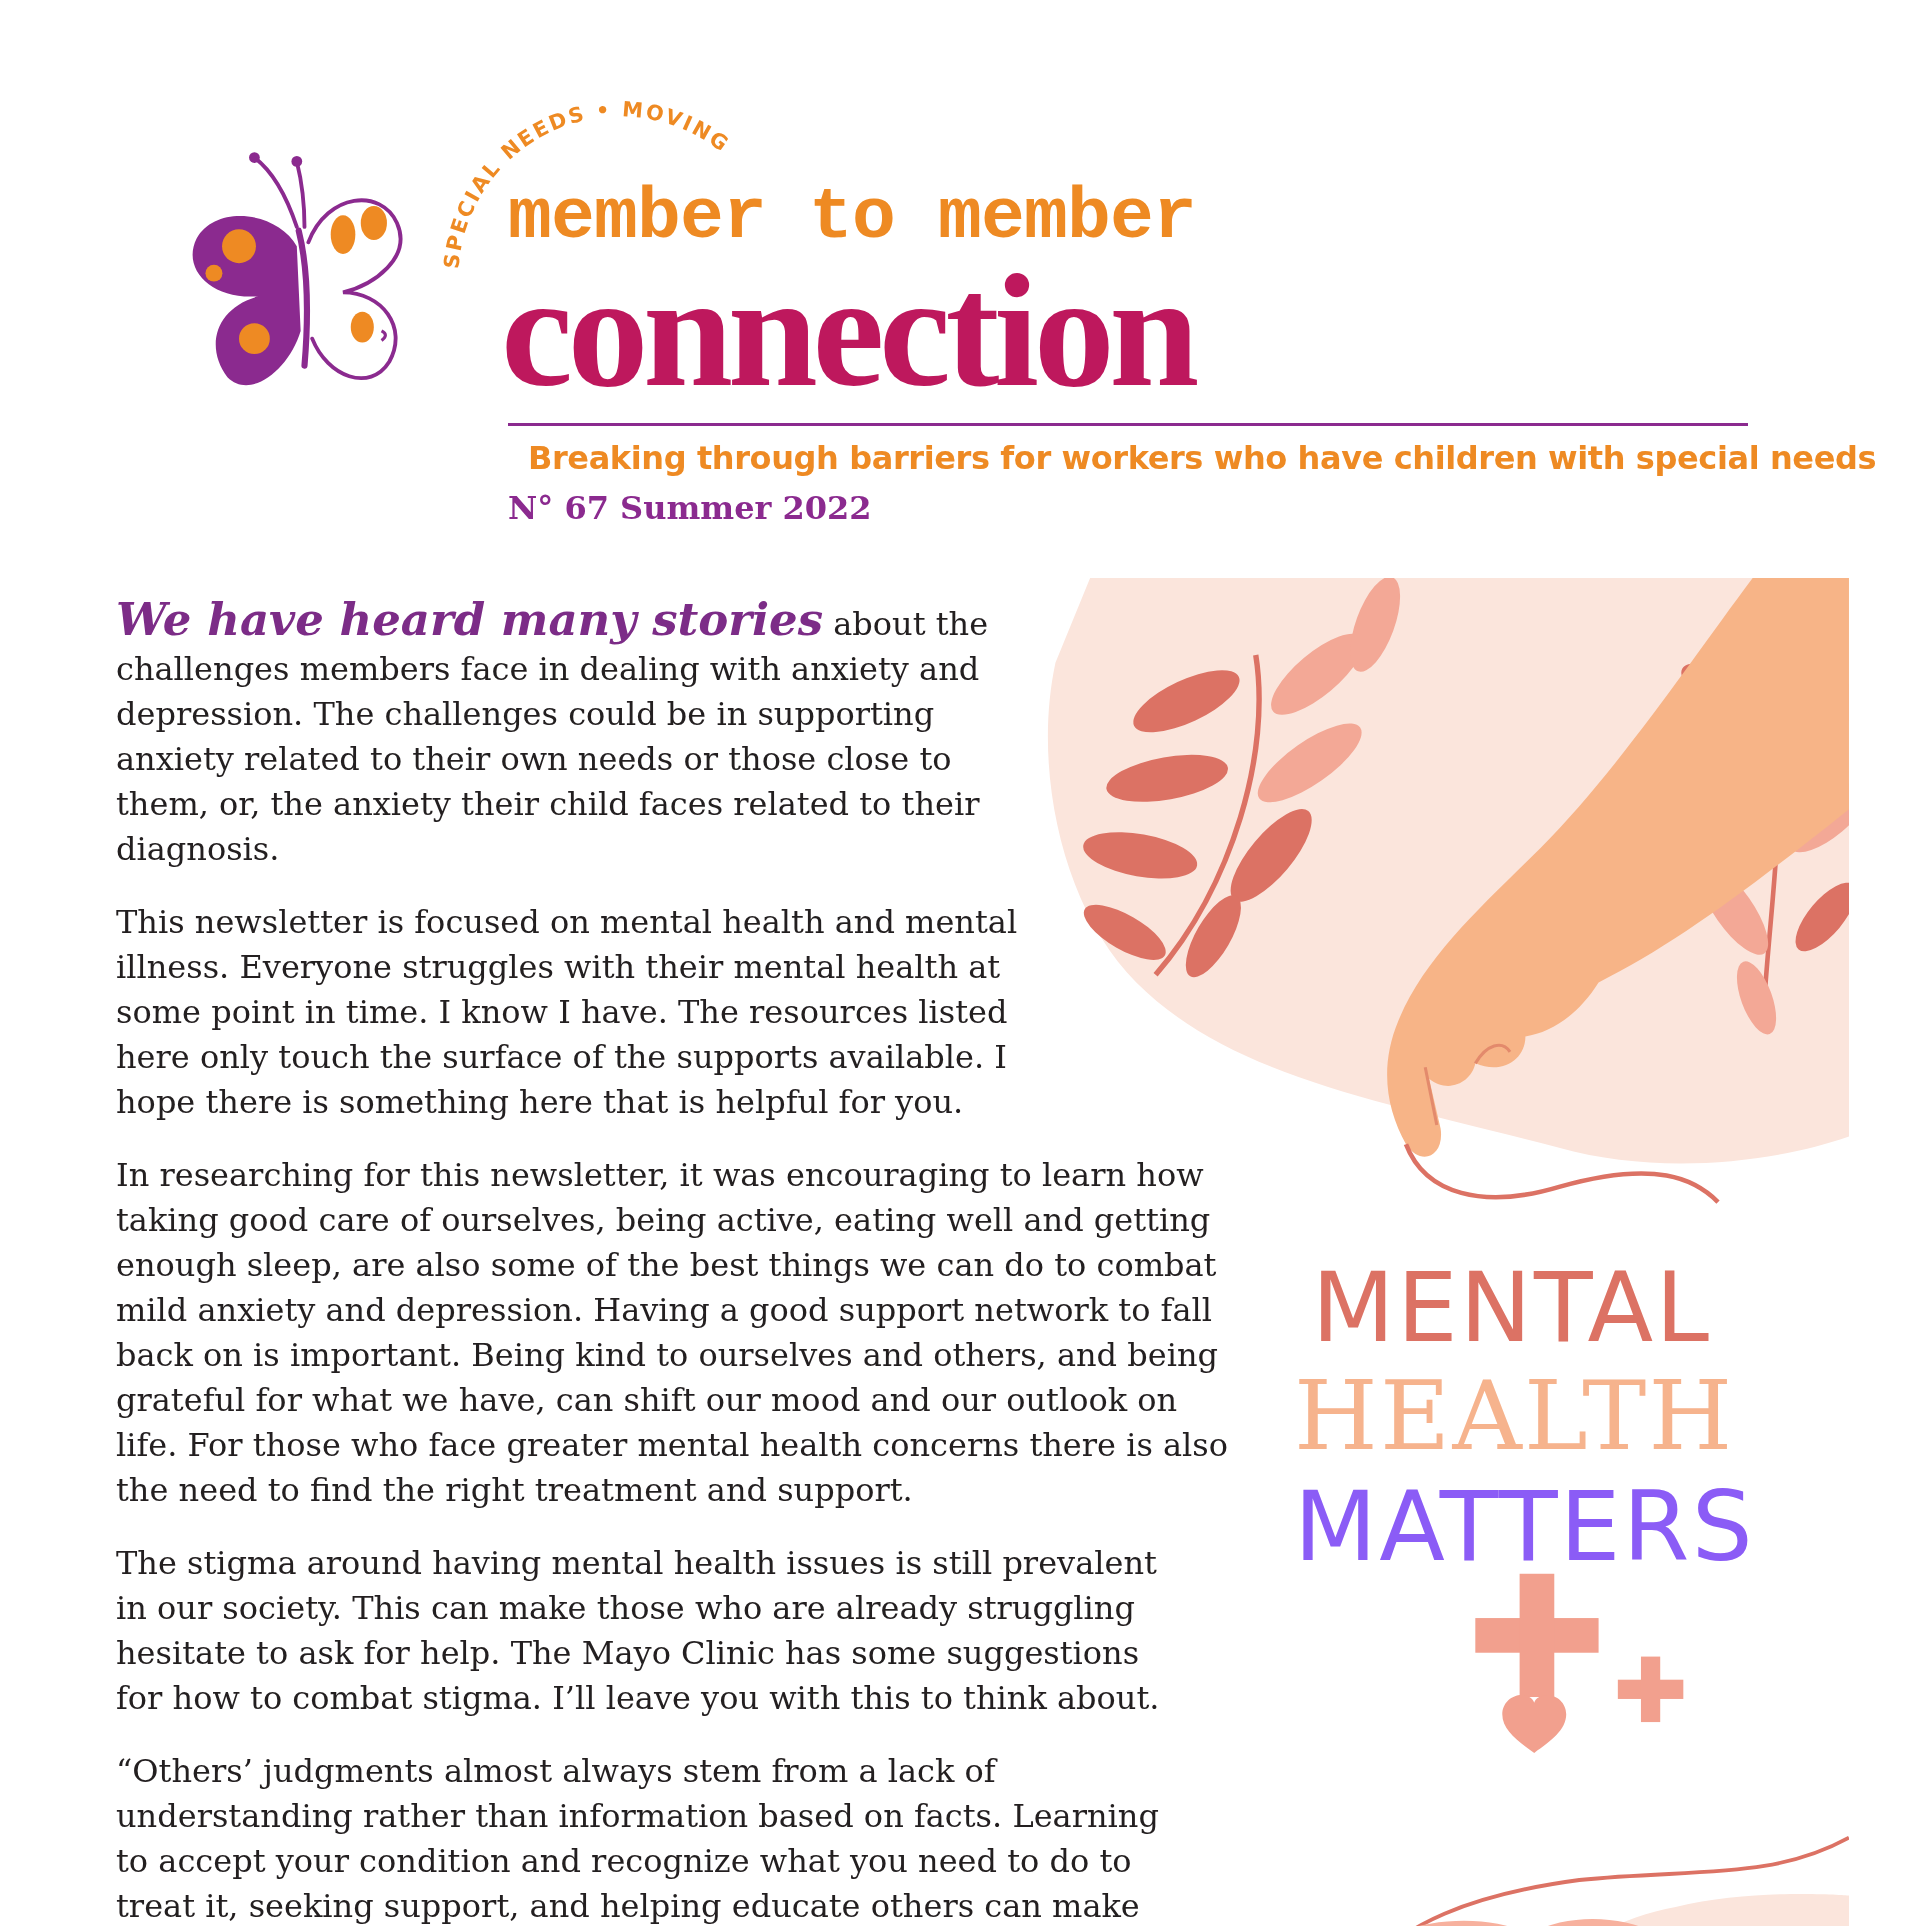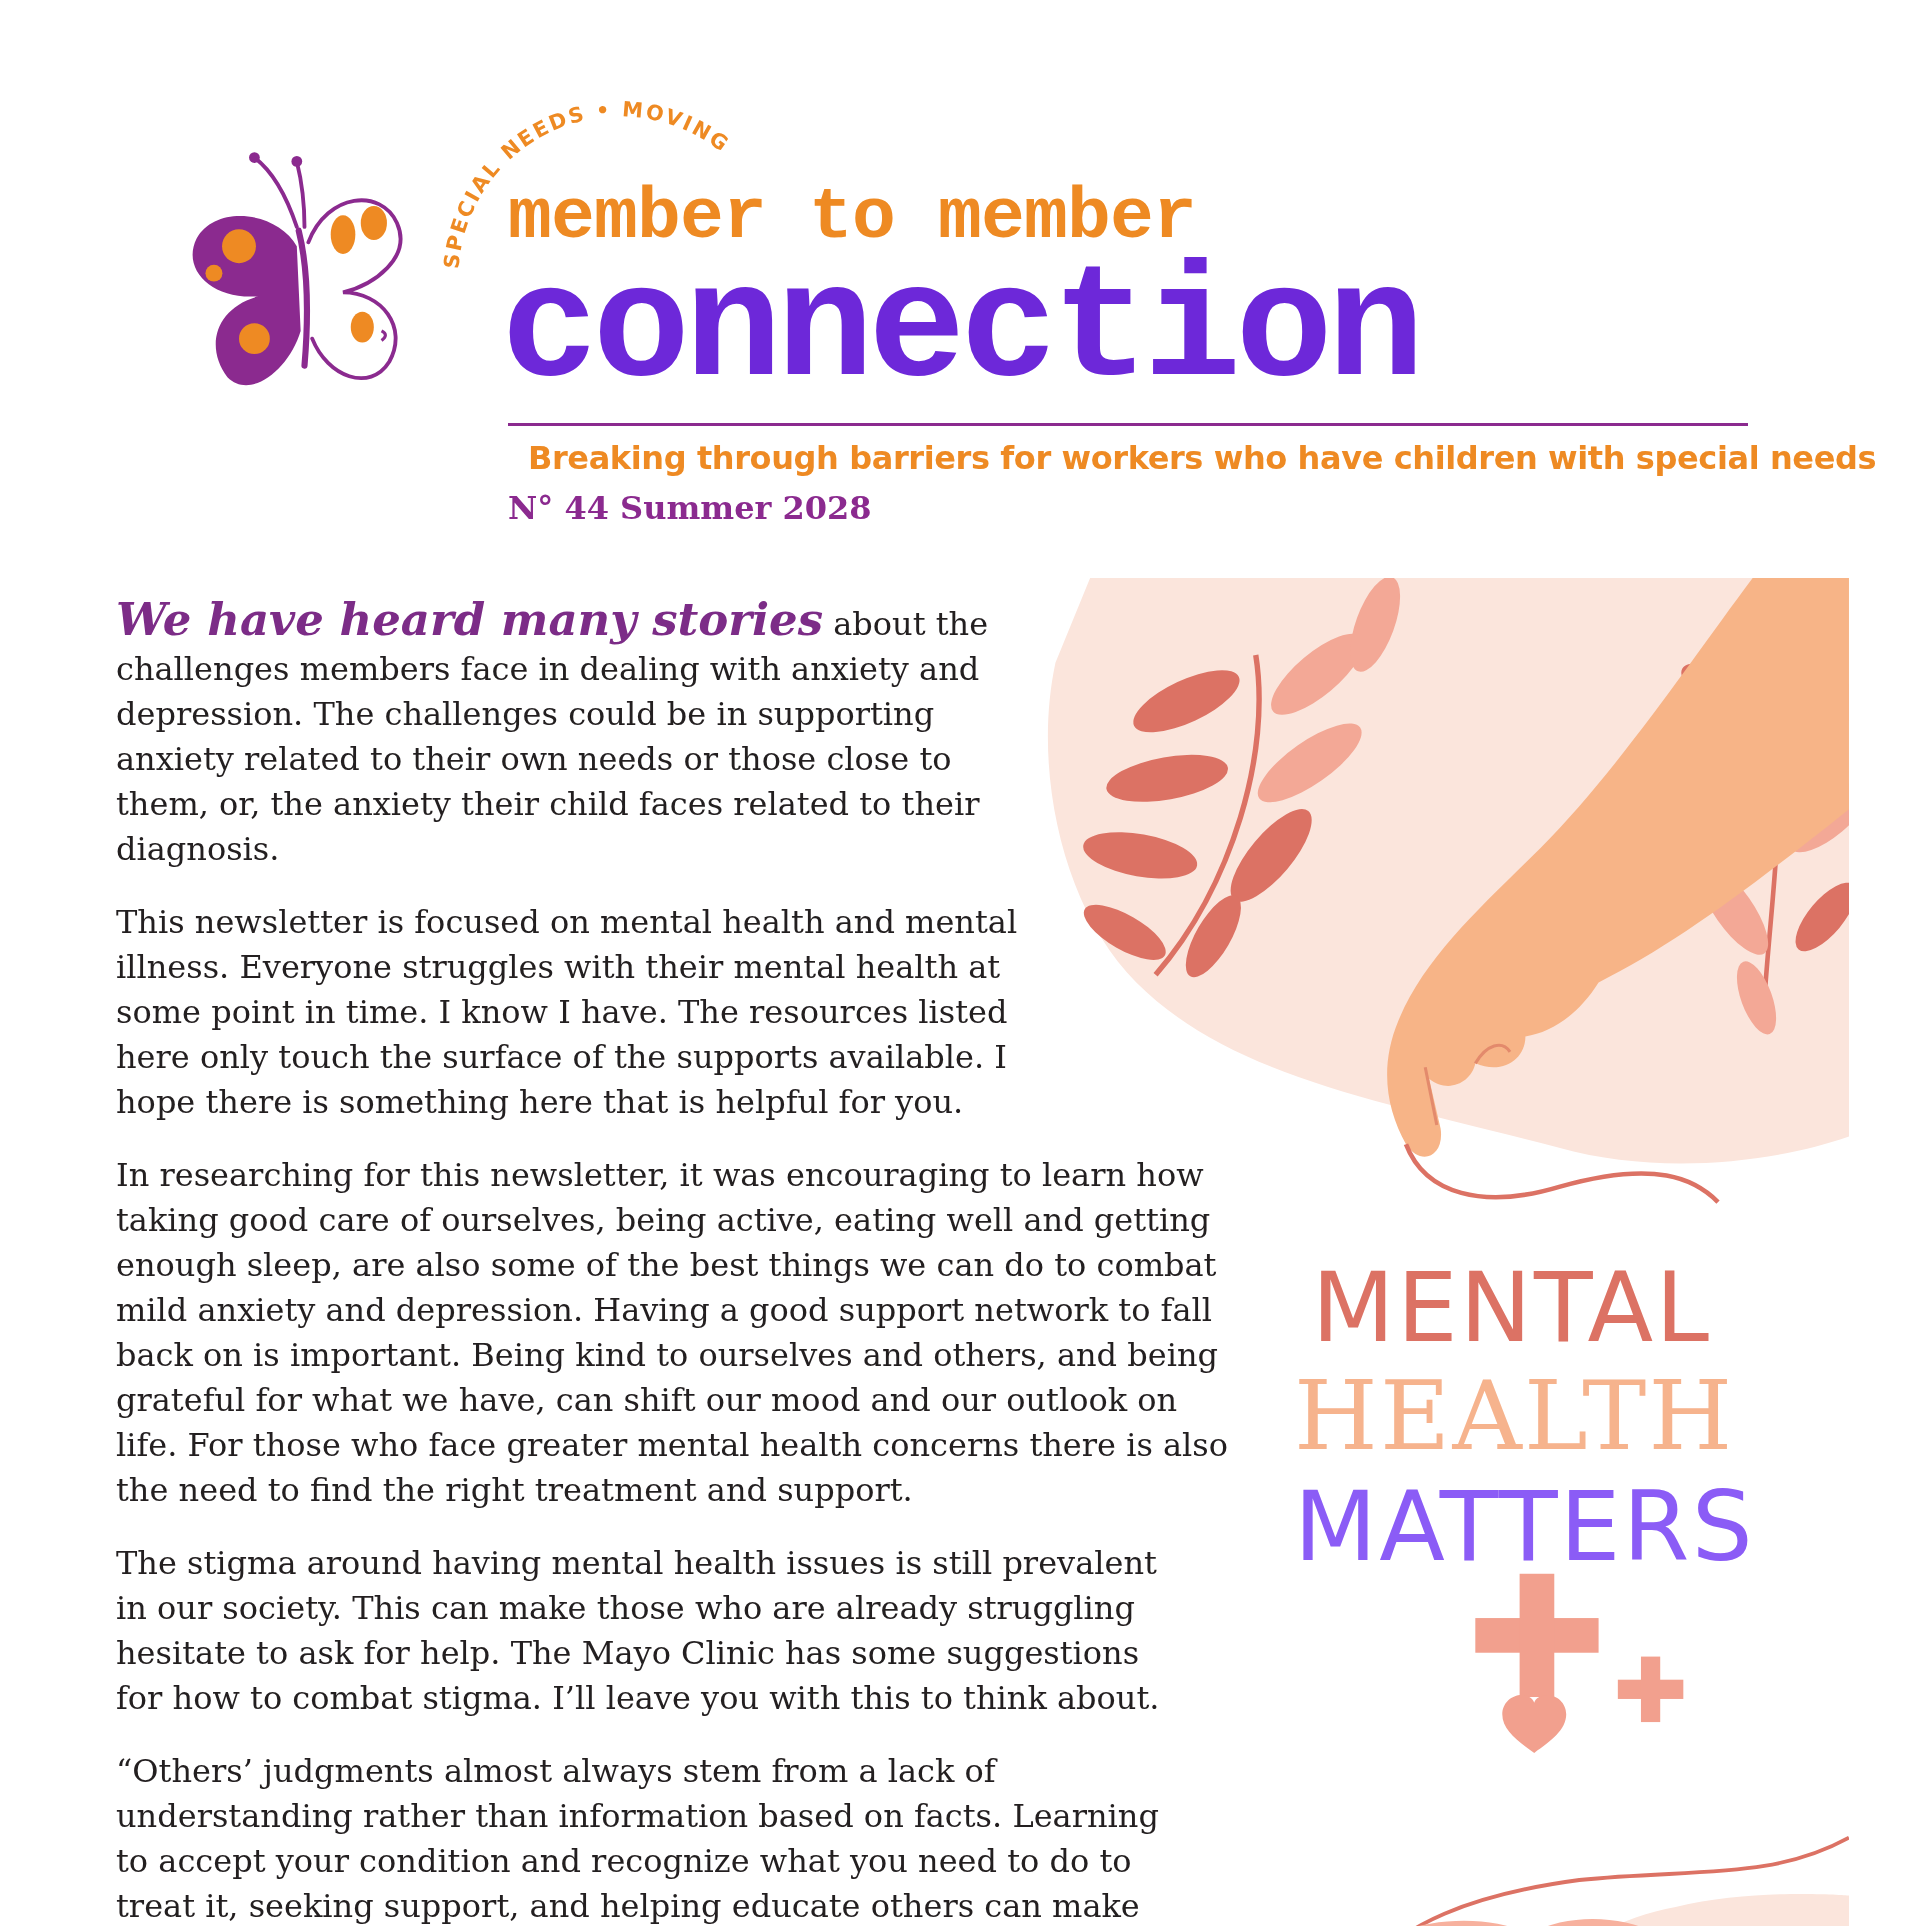--- a/index.html
+++ b/index.html
@@ -5,22 +5,22 @@
   html, body { margin: 0; padding: 0; background: #ffffff; }
   body { width: 1965px; height: 2542px; position: relative; overflow: hidden;
          font-family: "DejaVu Serif", serif; color: #231f20; }
 
   
   .masthead { position: absolute; left: 0; top: 0; width: 1965px; height: 559px; }
   .logo { position: absolute; left: 181px; top: 146px; width: 247px; height: 262px; }
   .arc-text { position: absolute; left: 416px; top: 69px; width: 347px; height: 231px; }
   .kicker { position: absolute; left: 508px; top: 181px; font-family: Liberation Mono, monospace;
             font-weight: bold; font-size: 73px; color: #ee8a23; letter-spacing: -0.8px; line-height: 1; }
-  .brand { position: absolute; left: 501px; top: 250px; font-family: Liberation Mono, monospace;
-           font-weight: bold; font-size: 162px; color: #6d28d9; letter-spacing: -5.4px; line-height: 1; }
+  .brand { position: absolute; left: 501px; top: 250px; font-family: Liberation Serif, serif;
+           font-weight: bold; font-size: 162px; color: #be185d; letter-spacing: -5.4px; line-height: 1; }
   .brand-rule { position: absolute; left: 508px; top: 423px; width: 1240px; height: 3.1px; background: #8b2a8f; }
   .tagline { position: absolute; left: 528px; top: 439px; font-family: "DejaVu Sans", sans-serif;
              font-weight: bold; font-size: 32px; color: #ee8a23; white-space: nowrap; letter-spacing: -0.4px; }
   .issue { position: absolute; left: 508px; top: 489px; font-family: "DejaVu Serif", serif;
            font-weight: bold; font-size: 32px; color: #8b2a8f; white-space: nowrap; }
 
   
   .article { position: absolute; left: 116px; top: 597px; width: 1117px;
              font-size: 32px; line-height: 45px; color: #231f20; }
   .article p { margin: 0 0 28px 0; }
@@ -66,21 +66,21 @@
       </defs>
     <text font-family="DejaVu Sans, sans-serif" font-weight="bold" font-size="54" fill="#ee8a23" letter-spacing="6">
       <textPath href="#arcpath" id="arc-textpath">SPECIAL NEEDS • MOVING ON</textPath>
     </text>
   </svg>
 
   <div class="kicker">member to member</div>
   <div class="brand">connection</div>
   <div class="brand-rule"></div>
   <div class="tagline">Breaking through barriers for workers who have children with special needs</div>
-  <div class="issue">N° 44 Summer 2028</div>
+  <div class="issue">N° 67 Summer 2022</div>
 </div>
 
 <svg class="art" viewBox="0 0 2100 4800">
 
   <path d="M130 0 L2100 0 L2100 1450 C 1900 1520, 1600 1550, 1350 1480 C 900 1360, 500 1300, 250 1050 C 60 860, -20 500, 40 220 Z" fill="#fbe5dc"></path>
 
   <path d="M1650 3450 C 1850 3400, 2100 3420, 2100 3420 L2100 4800 L600 4800 C 450 4620, 520 4400, 760 4340 C 900 4000, 1250 3520, 1650 3450 Z" fill="#fbe5dc"></path>
 
   <g fill="#dc7264">
     <path d="M560 200 C 600 450, 500 800, 300 1030" stroke="#dc7264" stroke-width="14" fill="none"></path>

